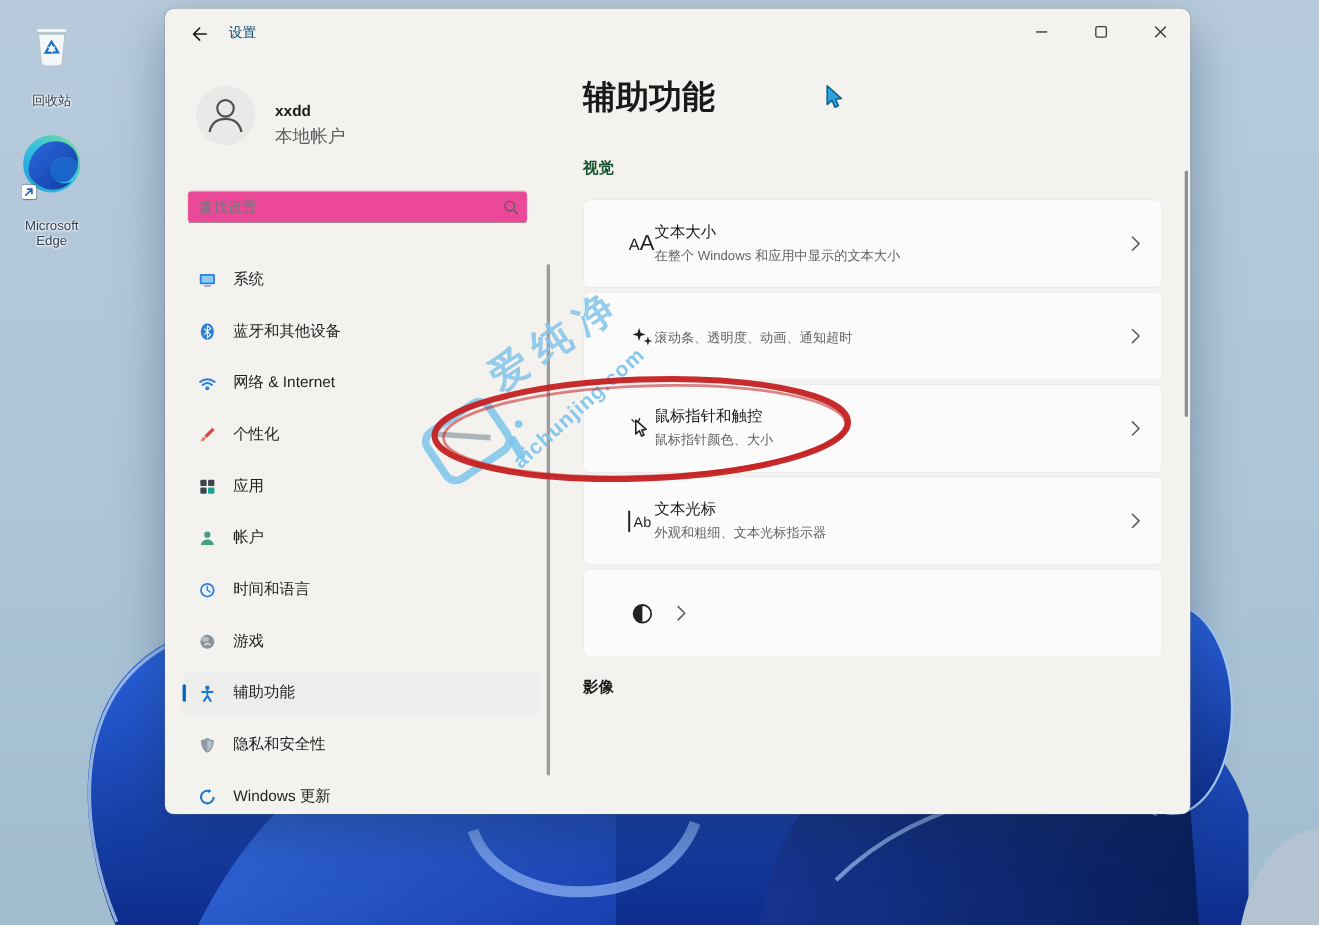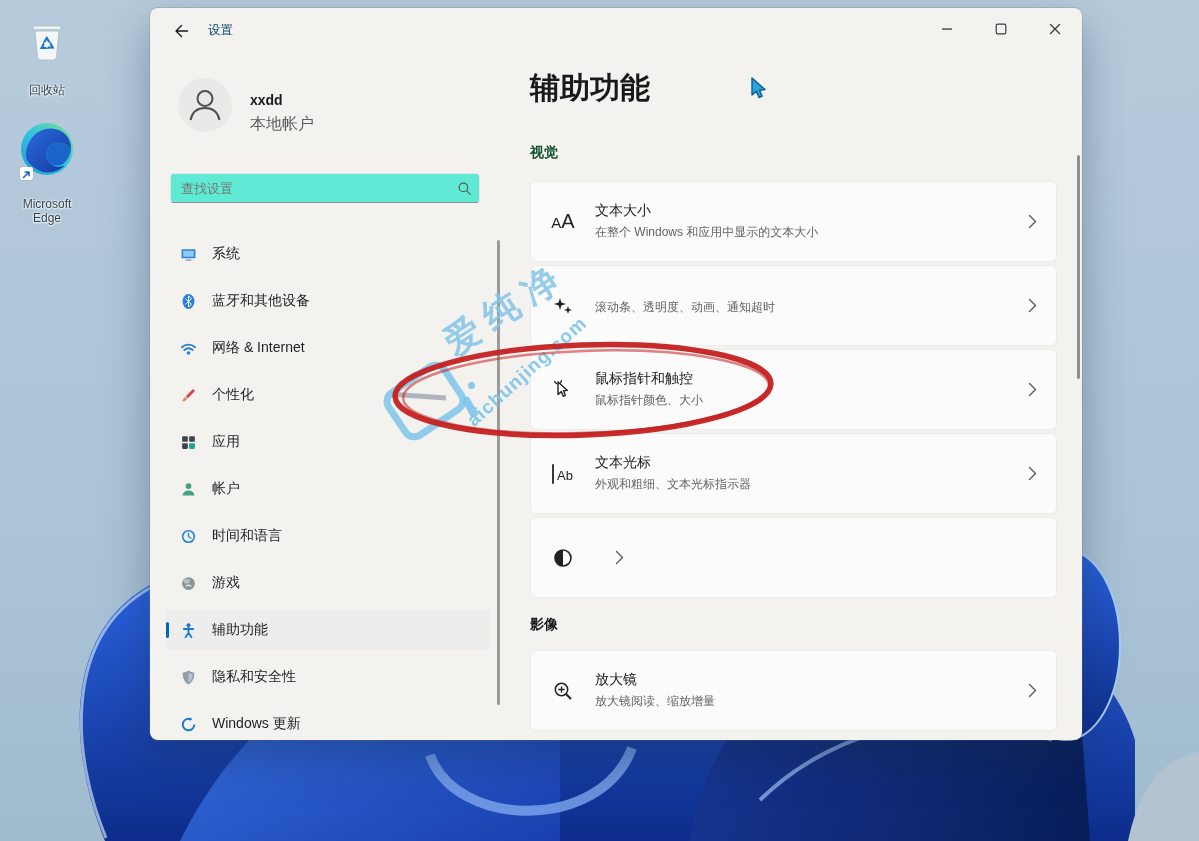--- a/index.html
+++ b/index.html
@@ -25,21 +25,21 @@
   .back-btn { position:absolute; left:16px; top:12px; width:30px; height:22px; display:flex;
               align-items:center; justify-content:center; border-radius:4px; cursor:default; }
   .win-title { position:absolute; left:58px; top:14px; font-size:12.5px; color:#0c4a6e; }
   .controls { position:absolute; right:0; top:0; display:flex; }
   .ctrl { width:54px; height:42px; display:flex; align-items:center; justify-content:center; }
 
   
   .avatar { position:absolute; left:28px; top:70px; width:54px; height:54px; }
   .acct-name { position:absolute; left:100px; top:84px; font-size:14px; font-weight:700; color:#1b1b1b; }
   .acct-type { position:absolute; left:100px; top:106px; font-size:16px; color:#5d5d5d; }
-  .searchbox { position:absolute; left:20px; top:165px; width:310px; height:30px; background:#5eead4;
+  .searchbox { position:absolute; left:20px; top:165px; width:310px; height:30px; background:#ec4899;
                border:1px solid #e3e3e3; border-bottom:1px solid #8f8f8f; border-radius:4px;
                display:flex; align-items:center;gap:13px; }
   .searchbox input { flex:1; border:none; outline:none; background:transparent; font-size:13px;
                      padding:0 10px; color:#1b1b1b; font-family:inherit; }
   .searchbox input::placeholder { color:#767676; }
   .search-ico { width:30px; display:flex; justify-content:center; align-items:center; }
 
   .nav { position:absolute; left:16px; top:226px; width:324px; }
   .nav-item { position:relative; height:40px; margin-bottom:7px; display:flex; align-items:center;
               border-radius:5px; padding-left:14px; }
@@ -52,21 +52,21 @@
   .content-scrollbar { position:absolute; left:927px; top:147px; width:3px; height:224px;
                        background:#8f8f8f; border-radius:2px; }
 
   
   .content { position:absolute; left:380px; top:0; width:527px; height:100%; }
   .page-title { position:absolute; left:0; top:60px; font-size:30px; font-weight:600; color:#191919; }
   .sec-h1 { position:absolute; left:0; top:136px; font-size:14px; font-weight:700; color:#14532d; }
   .cards { position:absolute; left:0; top:173px; width:527px; }
   .card { position:relative; height:81px; margin-bottom:3px; background:#fbfbfb;
           border:1px solid #ebebeb; border-radius:6px; display:flex; align-items:center; }
-  .card-ico { width:64px; display:flex; justify-content:center; align-items:center; color:#1f1f1f; }
+  .card-ico { width:64px; display:flex; justify-content:flex-end; align-items:center; color:#1f1f1f; }
   .ico-text { font-size:15px; font-weight:500; letter-spacing:0; color:#1f1f1f; }
   .ico-text .big { font-size:20px; }
   .card-text { flex:1; }
   .card-title { font-size:14px; color:#1a1a1a; }
   .card-sub { font-size:12px; color:#636363; margin-top:4px; }
   .chev { width:48px; display:flex; justify-content:center; }
   .sec-h2 { font-size:14px; font-weight:700; color:#1b1b1b; margin:18px 0 16px 0; }
 
   
   .red-circle { position:absolute; left:0; top:0; pointer-events:none; }
@@ -421,38 +421,20 @@
           </span>
           <span class="chev">
               <svg width="9" height="15" viewBox="0 0 9 15">
                 <path d="M1.5 1.5 L7.5 7.5 L1.5 13.5" stroke="#5a5a5a" stroke-width="1.4" fill="none" stroke-linecap="round" stroke-linejoin="round"></path>
               </svg>
             </span>
         </div>
 
         <div class="sec-h2">影像</div>
 
-        <div class="card">
-          <span class="card-ico">
-            <svg width="22" height="22" viewBox="0 0 22 22">
-                <circle cx="9.5" cy="9.5" r="6.2" fill="none" stroke="#222" stroke-width="1.5"></circle>
-                <path d="M9.5 6.8 L9.5 12.2 M6.8 9.5 L12.2 9.5" stroke="#222" stroke-width="1.3" stroke-linecap="round"></path>
-                <path d="M14.2 14.2 L18.5 18.5" stroke="#222" stroke-width="2" stroke-linecap="round"></path>
-              </svg>
-          </span>
-          <div class="card-text">
-            <div class="card-title">放大镜</div>
-            <div class="card-sub">放大镜阅读、缩放增量</div>
-          </div>
-          <span class="chev">
-              <svg width="9" height="15" viewBox="0 0 9 15">
-                <path d="M1.5 1.5 L7.5 7.5 L1.5 13.5" stroke="#5a5a5a" stroke-width="1.4" fill="none" stroke-linecap="round" stroke-linejoin="round"></path>
-              </svg>
-            </span>
-        </div>
 
       </div>
     </div>
   </div>
 
   <div class="watermark">
     <div class="wm-logo">
         <div class="slash"></div>
       </div>
     <div class="wm-jdot"></div>

